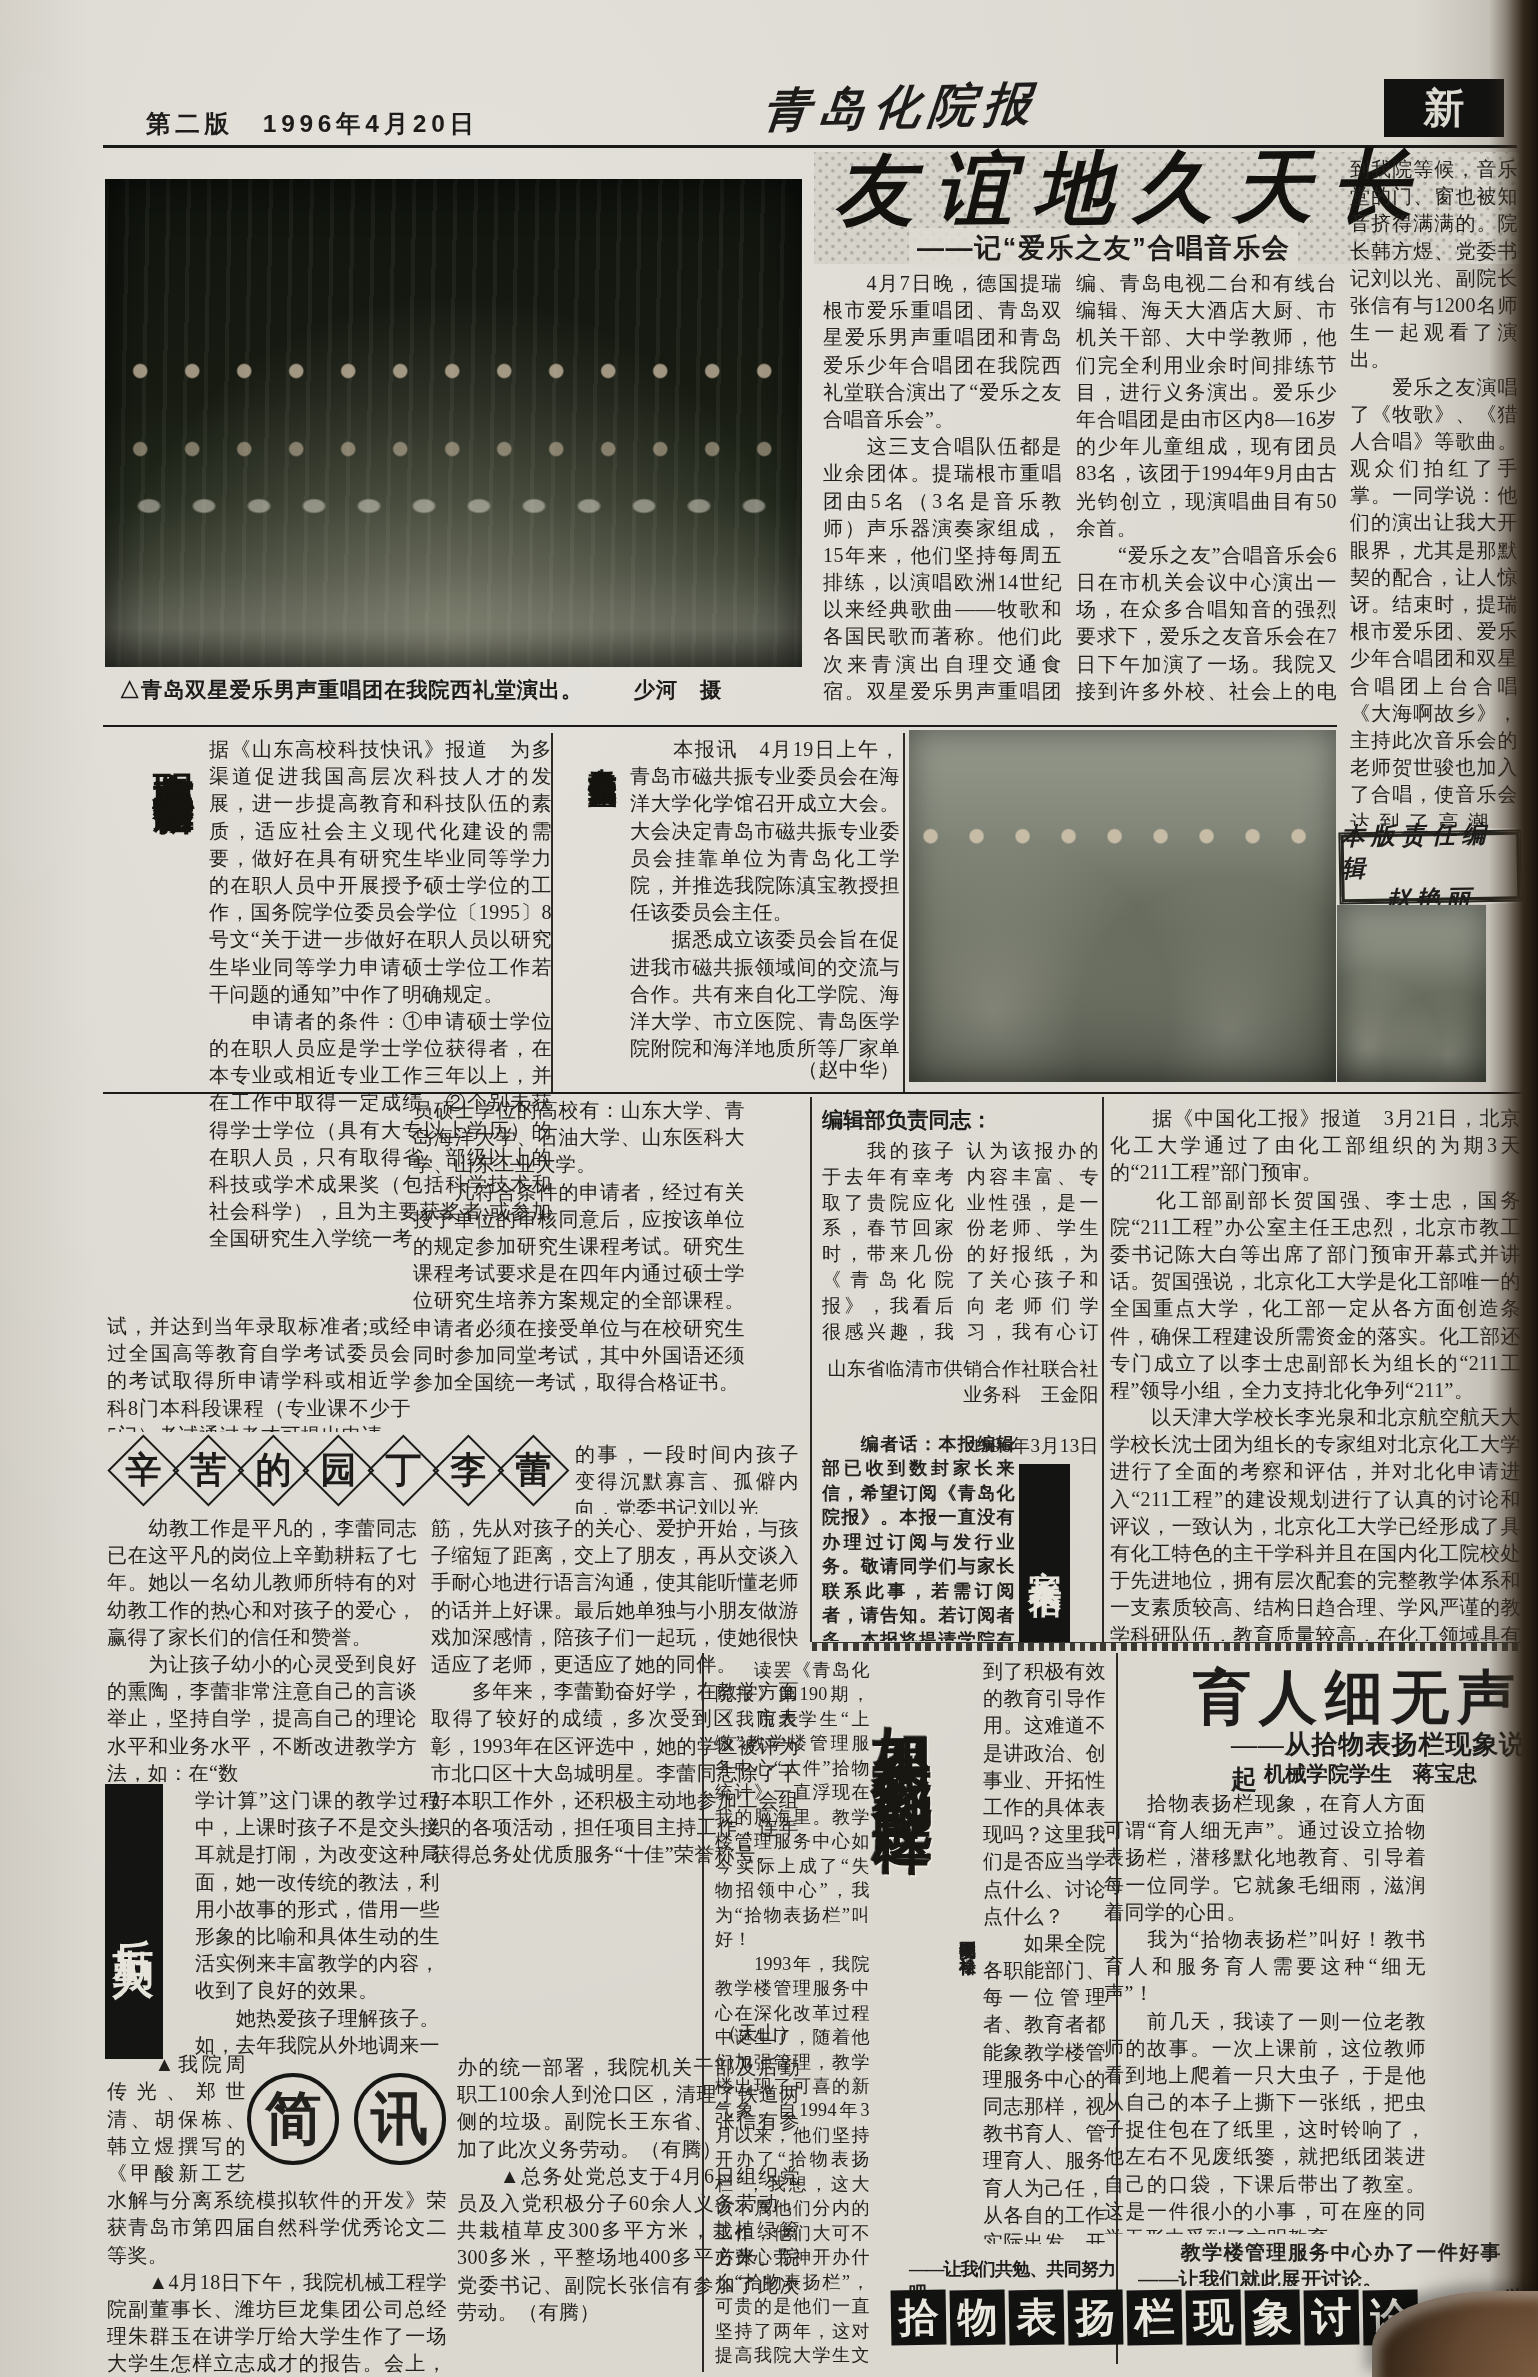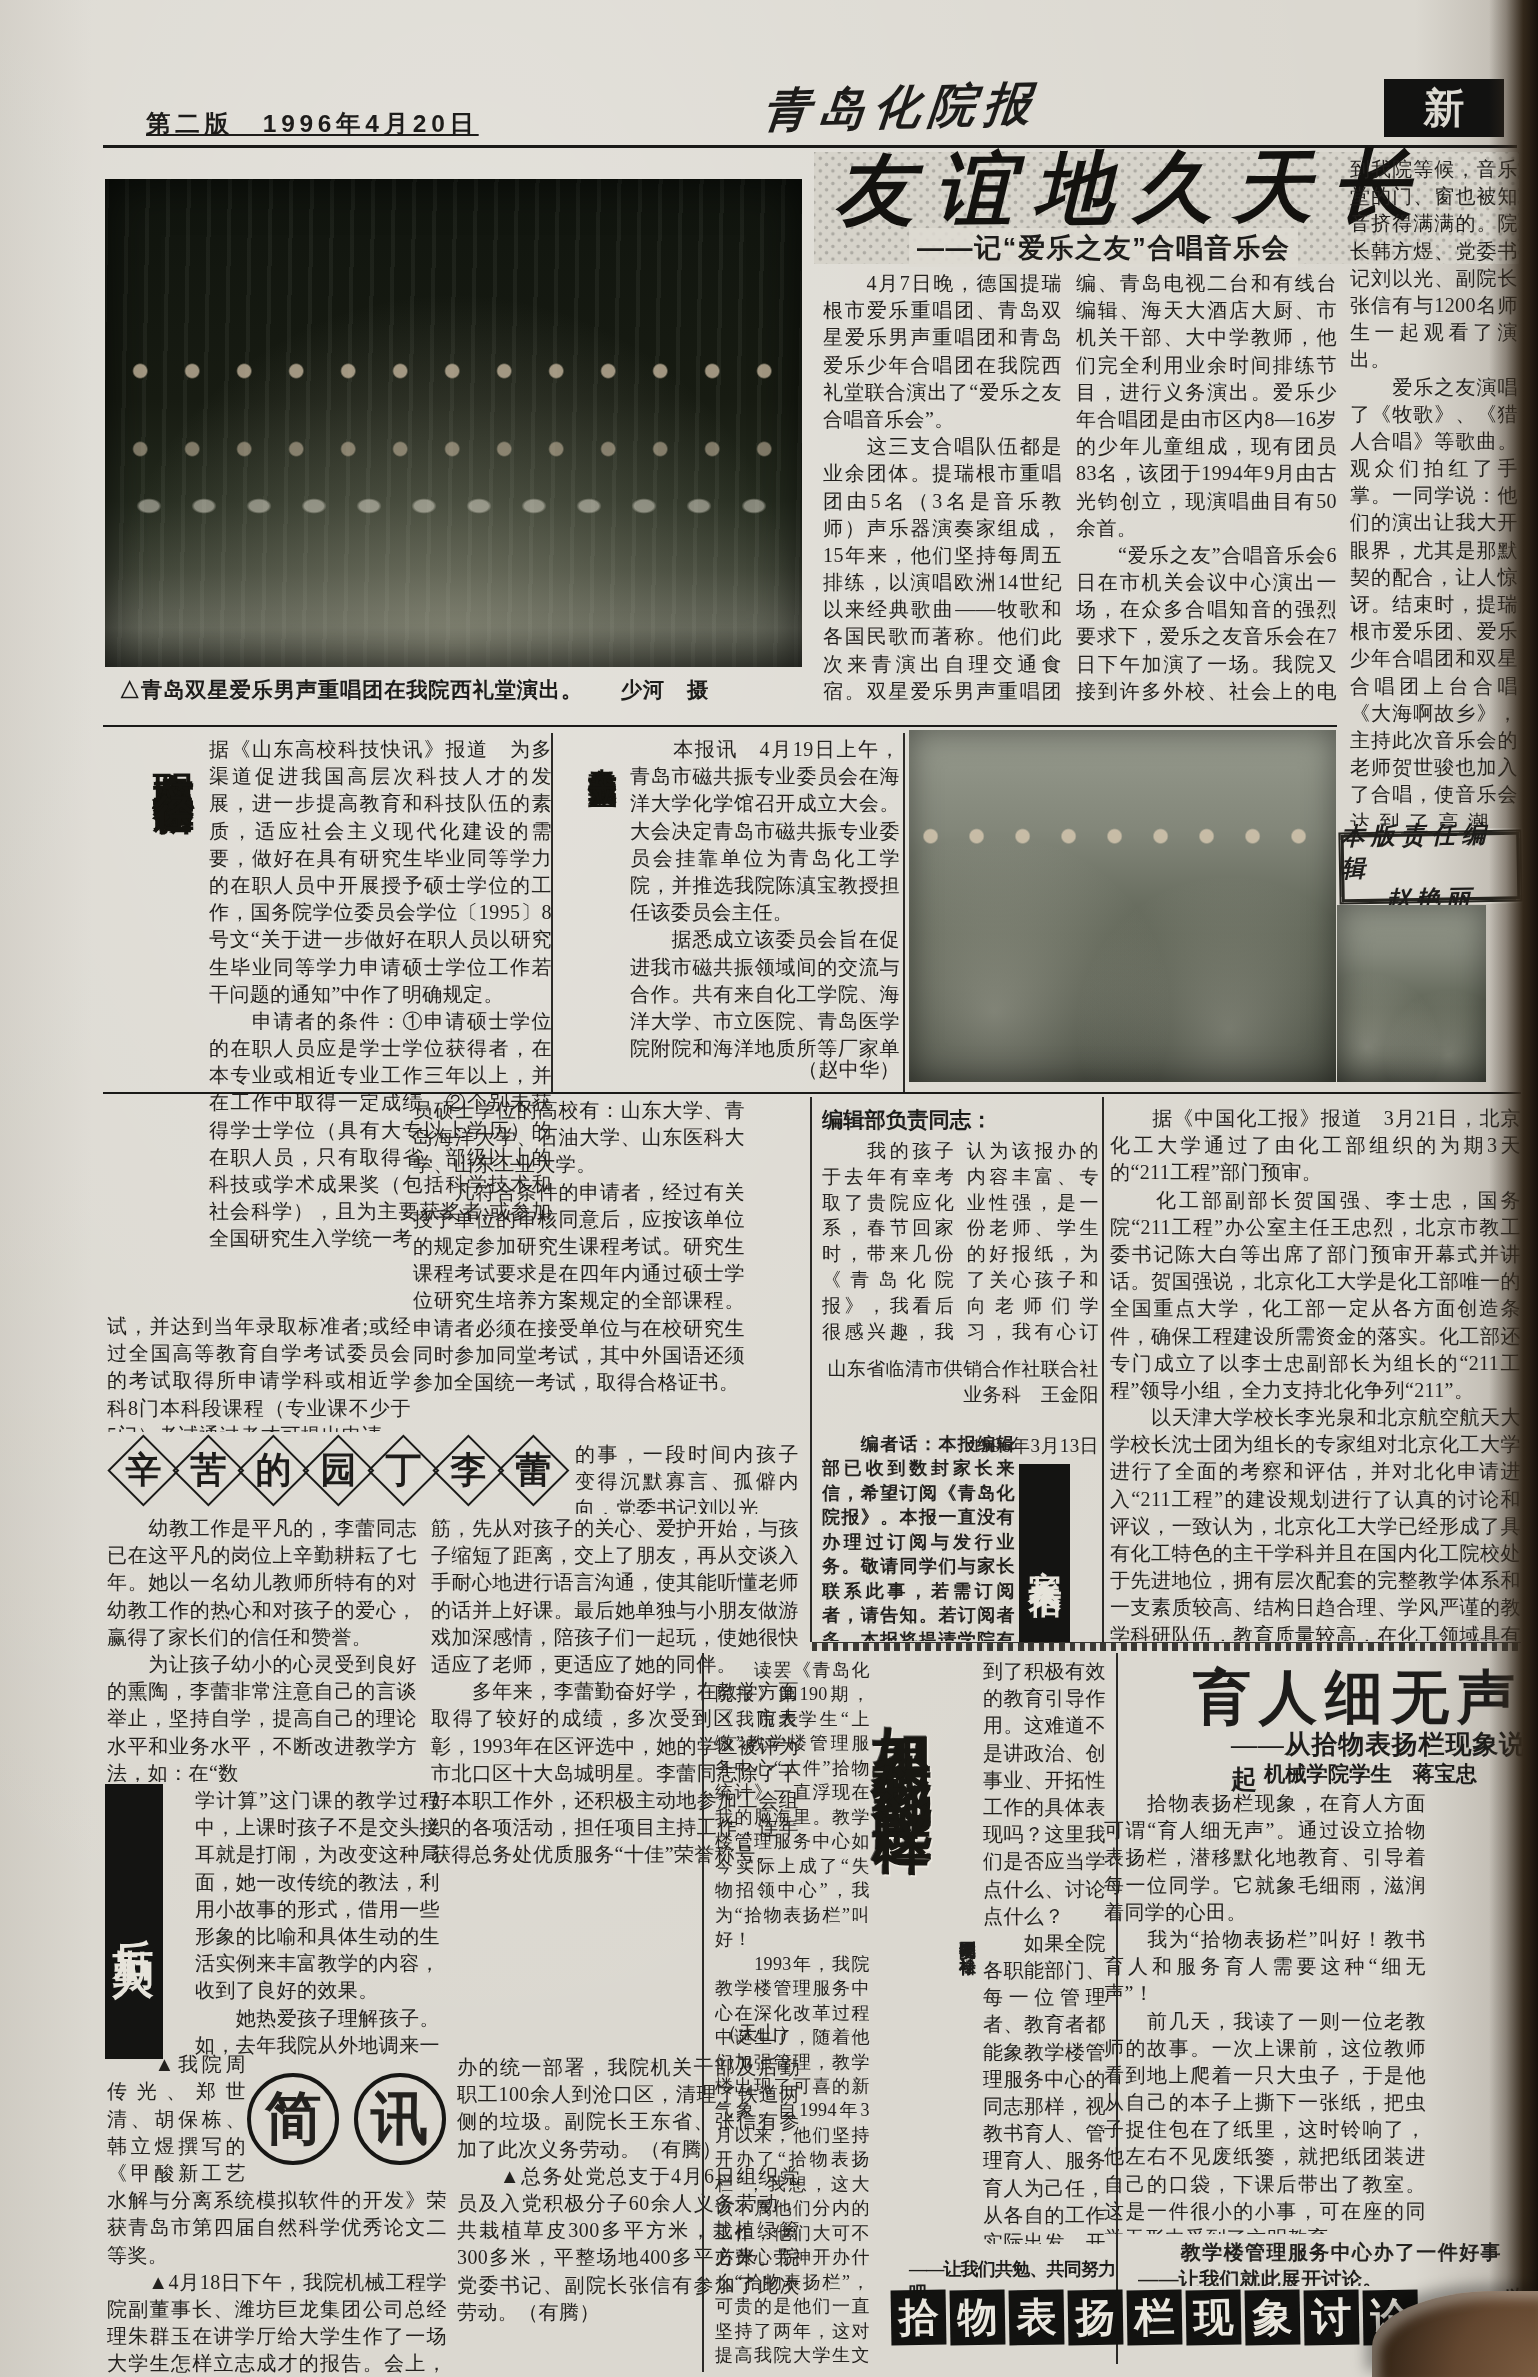--- a/index.html
+++ b/index.html
@@ -8,21 +8,21 @@
     background-image:
       radial-gradient(ellipse at 30% 20%, rgba(255,255,255,.25), transparent 60%),
       linear-gradient(90deg, rgba(120,110,95,.12) 0%, rgba(0,0,0,0) 6%, rgba(0,0,0,0) 92%, rgba(70,55,40,.25) 100%);
     font-family:"Liberation Serif", serif; color:#1d1c1a;}
   .abs{position:absolute;}
   .body-text{white-space:pre-line;text-align:justify;overflow:hidden;
     font-size:20px;line-height:1.36;letter-spacing:0.4px;color:#23211e;}
   .rule-h{background:#1a1a18;}
   .rule-v{background:#2a2926;}
   
-  .edition{font-family:"Liberation Sans",sans-serif;font-weight:bold;font-size:24.5px;letter-spacing:4.7px;text-decoration:underline;}
+  .edition{font-family:"Liberation Sans",sans-serif;font-weight:bold;font-size:24.5px;letter-spacing:4.7px;}
   .masthead{font-style:italic;font-weight:bold;font-size:47px;letter-spacing:8px;
     transform:skewX(-7deg) rotate(-1.5deg);}
   .corner-box{background:#121211;color:#dcd9d1;display:flex;align-items:center;justify-content:center;
     font-size:41px;font-weight:bold;font-family:"Liberation Sans",sans-serif;}
   
   .photo1{background:
       repeating-linear-gradient(91deg, rgba(210,215,200,.06) 0 4px, rgba(0,0,0,0) 4px 20.5px),
       radial-gradient(circle at 50% 95%, rgba(160,160,140,.5), transparent 60%),
       linear-gradient(180deg,#10140e 0%,#171b12 45%,#242a1e 66%,#3c4134 80%,#5d6054 92%,#43463c 100%);
     box-shadow:inset 0 0 47px rgba(0,0,0,.7);}
@@ -101,21 +101,21 @@
   <div class="abs corner-box" style="left:1384px;top:79px;width:120px;height:58px;">新</div>
   <div class="abs rule-h" style="left:103px;top:145px;width:1414px;height:3.2px;"></div>
 
   <div class="abs photo1" style="left:105px;top:179px;width:697px;height:488px;">
     <div class="face-row" style="top:36%;"></div>
     <div class="face-row" style="top:52%;opacity:.55;"></div>
     <div class="shirt-row" style="top:62%;"></div>
   </div>
   <div class="abs caption" style="left:119px;top:675px;width:687px;">
     <span>△青岛双星爱乐男声重唱团在我院西礼堂演出。</span>
-    <span style="margin-left:31px;text-align:right;">少河　摄</span>
+    <span style="margin-left:44px;text-align:right;">少河　摄</span>
   </div>
 
   <div class="abs title-block" style="left:814px;top:152px;width:705px;height:112px;">
     <div class="main-title" style="position:absolute;left:20.5px;top:-3.2px;">友谊地久天长</div>
     <div class="sub-title" style="position:absolute;left:95px;top:76px;">——记“爱乐之友”合唱音乐会</div>
   </div>
 
   <div class="abs body-text" style="left:823px;top:270px;width:239px;height:436px;">　　4月7日晚，德国提瑞根市爱乐重唱团、青岛双星爱乐男声重唱团和青岛爱乐少年合唱团在我院西礼堂联合演出了“爱乐之友合唱音乐会”。
 　　这三支合唱队伍都是业余团体。提瑞根市重唱团由5名（3名是音乐教师）声乐器演奏家组成，15年来，他们坚持每周五排练，以演唱欧洲14世纪以来经典歌曲——牧歌和各国民歌而著称。他们此次来青演出自理交通食宿。双星爱乐男声重唱团1995年5月份由20位我市中年合唱爱好者自发组</div>
   <div class="abs body-text" style="left:1076px;top:270px;width:261px;height:436px;">编、青岛电视二台和有线台编辑、海天大酒店大厨、市机关干部、大中学教师，他们完全利用业余时间排练节目，进行义务演出。爱乐少年合唱团是由市区内8—16岁的少年儿童组成，现有团员83名，该团于1994年9月由古光钧创立，现演唱曲目有50余首。

